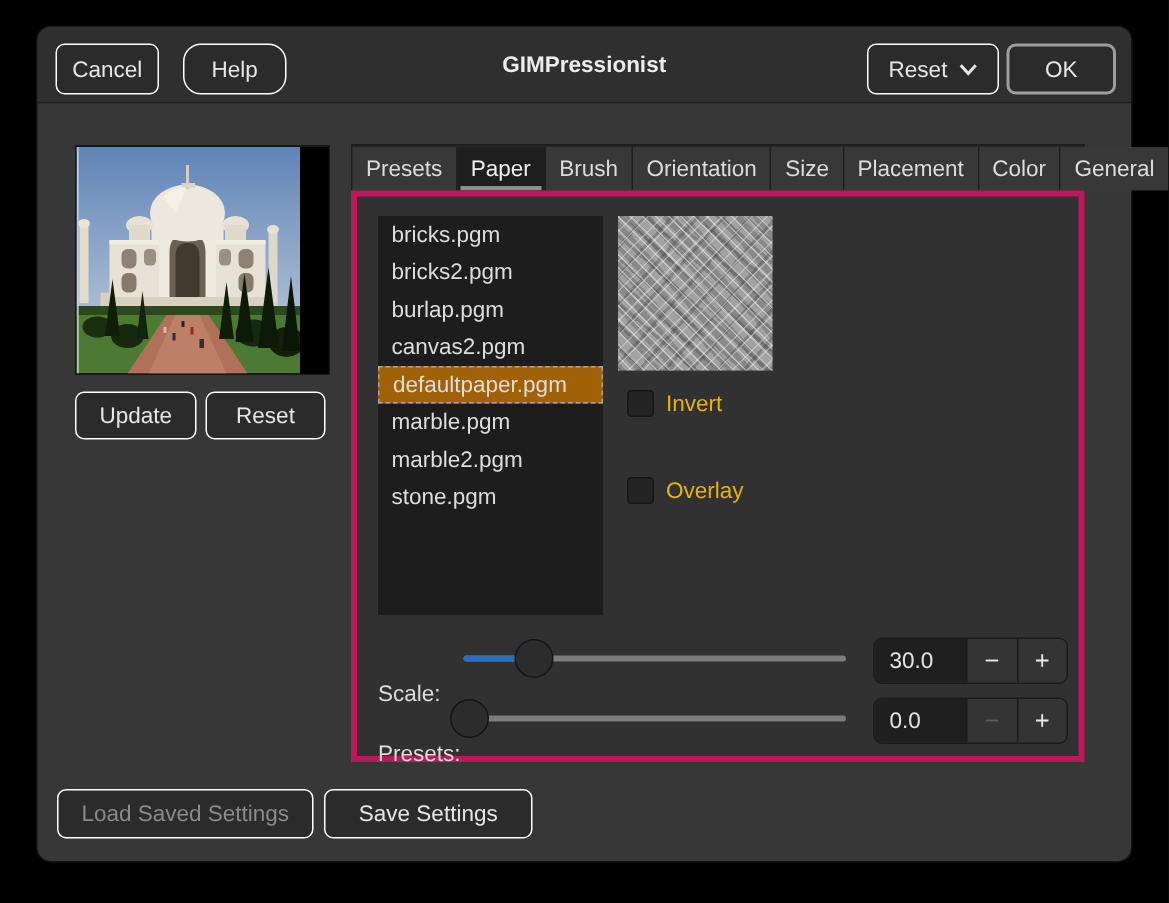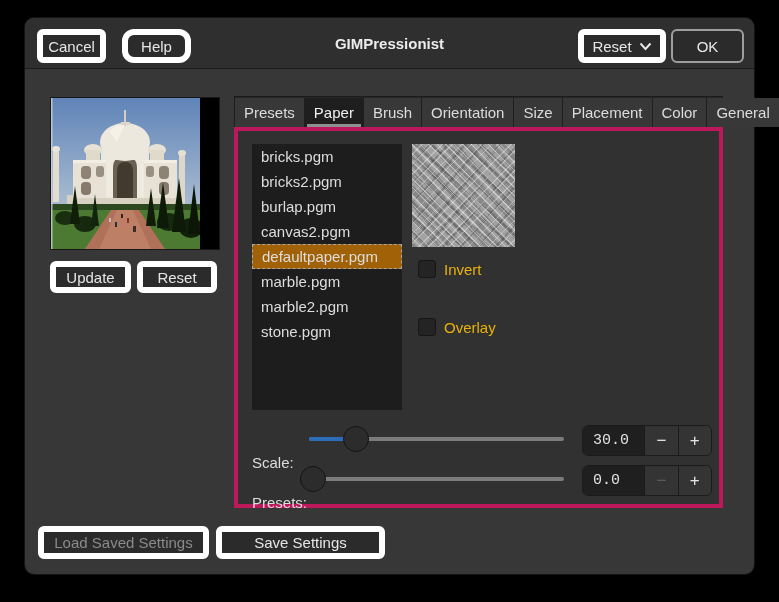--- a/index.html
+++ b/index.html
@@ -3,21 +3,21 @@
 <meta charset="utf-8">
 <style>
   html,body{margin:0;padding:0;background:#000;}
   body{font-family:"Liberation Sans", sans-serif; -webkit-font-smoothing:antialiased;}
   #canvas{position:relative;width:779px;height:602px;background:#000;overflow:hidden;}
 
   .dialog{position:absolute;left:25px;top:18px;width:729px;height:556px;background:#373737;border-radius:9px;box-shadow:0 0 0 1px #141414;}
   .headerbar{position:absolute;left:0;top:0;width:100%;height:50px;background:#2f2f2f;border-bottom:1px solid #1c1c1c;border-radius:9px 9px 0 0;display:flex;align-items:center;justify-content:center;}
   .title{font-size:15px;font-weight:bold;color:#ececec;}
 
-  .btn{position:absolute;display:flex;align-items:center;justify-content:center;gap:7px;background:#2b2b2b;border:6px solid #ffffff;border-radius:6px;color:#e6e6e6;font-size:15px;cursor:pointer;box-sizing:border-box;}
+  .btn{position:absolute;display:flex;align-items:center;justify-content:center;gap:7px;background:#2b2b2b;border:1px solid #ffffff;border-radius:6px;color:#e6e6e6;font-size:15px;cursor:pointer;box-sizing:border-box;}
   .btn.default{border:2px solid #9e9e9e;}
   .btn.disabled{color:#8a8a8a;cursor:default;}
 
   
   .btn-cancel{left:12px;top:11px;width:69px;height:34px;}
   .btn-help{left:97px;top:11px;width:69px;height:34px;border-radius:12px;}
   .btn-resetmenu{left:553px;top:11px;width:88px;height:34px;}
   .btn-ok{left:646px;top:11px;width:73px;height:34px;}
 
   
@@ -61,27 +61,27 @@
   .track.scale{top:306px;}
   .track.relief{top:346px;}
   .track .fill{position:absolute;left:0;top:0;height:4px;background:#2b6db8;border-radius:2px;}
   .thumb{position:absolute;width:26px;height:26px;border-radius:50%;background:#2c2c2c;border:1px solid #141414;box-sizing:border-box;cursor:grab;}
   .thumb.scale{left:105px;top:295px;}
   .thumb.relief{left:62px;top:335px;}
 
   .spin{position:absolute;left:344px;width:130px;height:31px;border:1px solid #1b1b1b;border-radius:6px;box-sizing:border-box;display:flex;overflow:hidden;}
   .spin.scale{top:294px;}
   .spin.relief{top:334px;}
-  .spin .val{width:62px;background:#1f1f1f;color:#e2e2e2;font-size:15px;display:flex;align-items:center;padding-left:10px;box-sizing:border-box;font-family:Liberation Mono, monospace;}
+  .spin .val{width:62px;background:#1f1f1f;color:#e2e2e2;font-size:15px;display:flex;align-items:center;padding-left:10px;box-sizing:border-box;}
   .spin .sbtn{width:34px;background:#343434;color:#e6e6e6;font-size:17px;display:flex;align-items:center;justify-content:center;cursor:pointer;border-left:1px solid #1b1b1b;box-sizing:border-box;}
   .spin .sbtn.disabled{color:#5f5f5f;cursor:default;}
 
   
   .btn-load{left:13px;top:508px;width:171px;height:33px;}
-  .btn-save{left:191px;top:508px;width:169px;height:33px;}
+  .btn-save{left:191px;top:508px;width:139px;height:33px;}
 </style>
 </head>
 <body>
 
 <div id="canvas">
   <div class="dialog">
 
     <div class="headerbar">
       <span class="title">GIMPressionist</span>
     </div>

